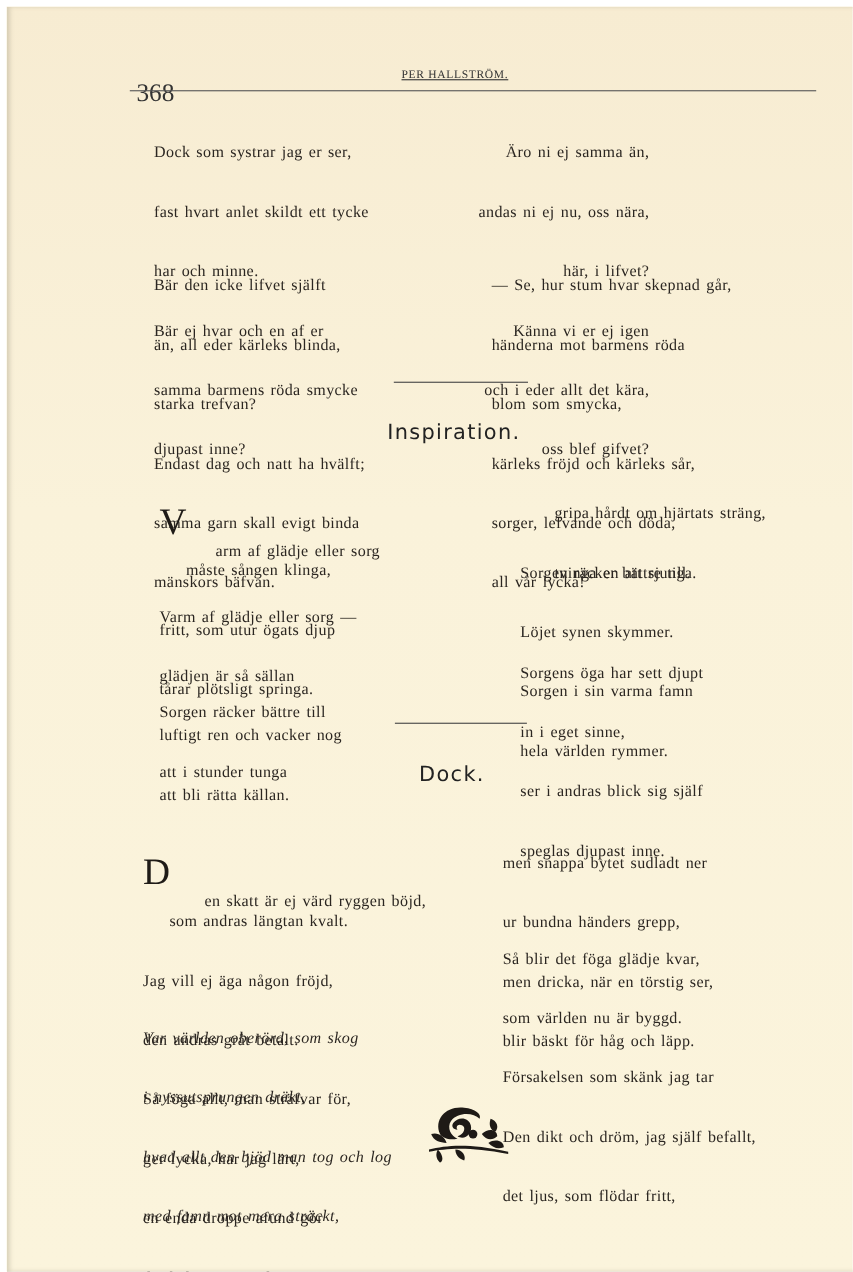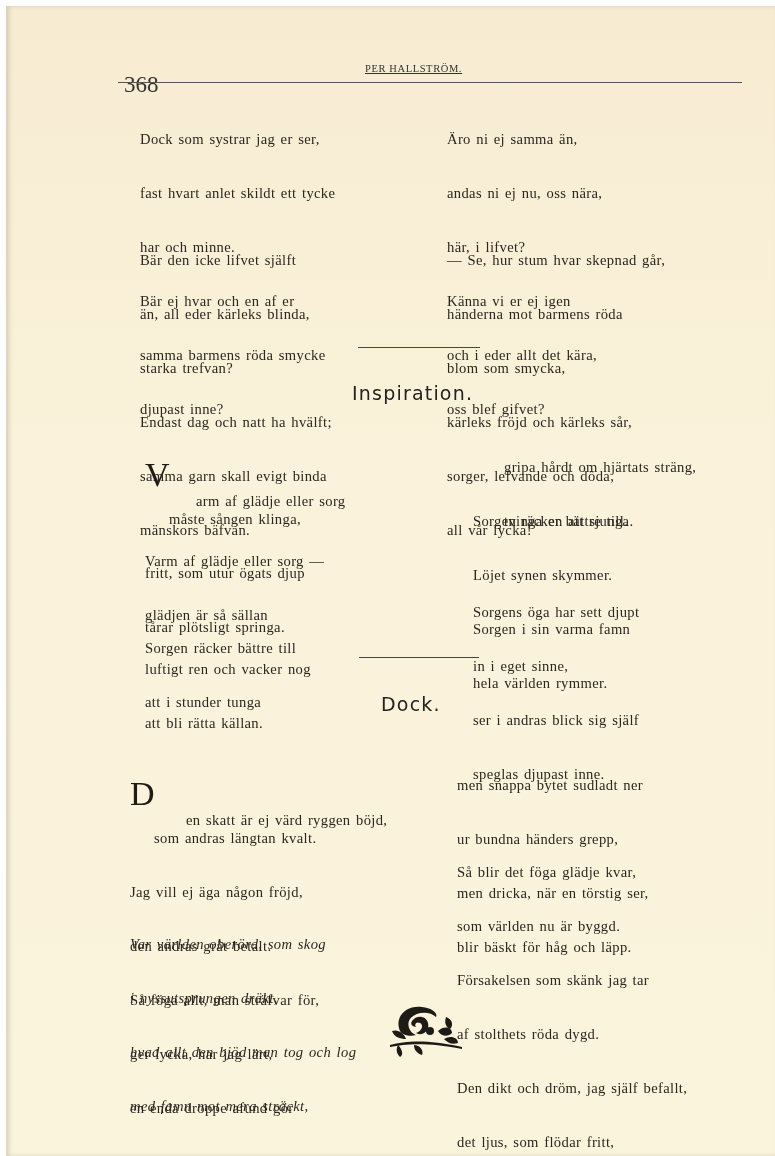--- a/index.html
+++ b/index.html
@@ -64,21 +64,21 @@
   </div>
   <div class="abs stanza" style="left:134px; top:209px;">
     <div>Bär den icke lifvet själft</div>
     <div>än, all eder kärleks blinda,</div>
     <div>starka trefvan?</div>
     <div>Endast dag och natt ha hvälft;</div>
     <div>samma garn skall evigt binda</div>
     <div>mänskors bäfvan.</div>
   </div>
 
-  <div class="abs stanza" style="left:441px; top:88px;">
+  <div class="abs stanza" style="left:429px; top:88px;text-align:right;">
     <div>Äro ni ej samma än,</div>
     <div>andas ni ej nu, oss nära,</div>
     <div>här, i lifvet?</div>
     <div>Känna vi er ej igen</div>
     <div>och i eder allt det kära,</div>
     <div>oss blef gifvet?</div>
   </div>
   <div class="abs stanza" style="left:441px; top:209px;">
     <div>— Se, hur stum hvar skepnad går,</div>
     <div>händerna mot barmens röda</div>
@@ -156,21 +156,20 @@
   <div class="abs stanza" style="left:451px; top:734px;">
     <div>men snappa bytet sudladt ner</div>
     <div>ur bundna händers grepp,</div>
     <div>men dricka, när en törstig ser,</div>
     <div>blir bäskt för håg och läpp.</div>
   </div>
   <div class="abs stanza" style="left:451px; top:821px;">
     <div>Så blir det föga glädje kvar,</div>
     <div>som världen nu är byggd.</div>
     <div>Försakelsen som skänk jag tar</div>
-    <div>af stolthets röda dygd.</div>
     <div>Den dikt och dröm, jag själf befallt,</div>
     <div>det ljus, som flödar fritt,</div>
     
     
   </div>
 
   <div class="abs ornament">
     <svg width="82" height="56" viewBox="0 0 82 56">
       <g fill="#1e1a16">
 

